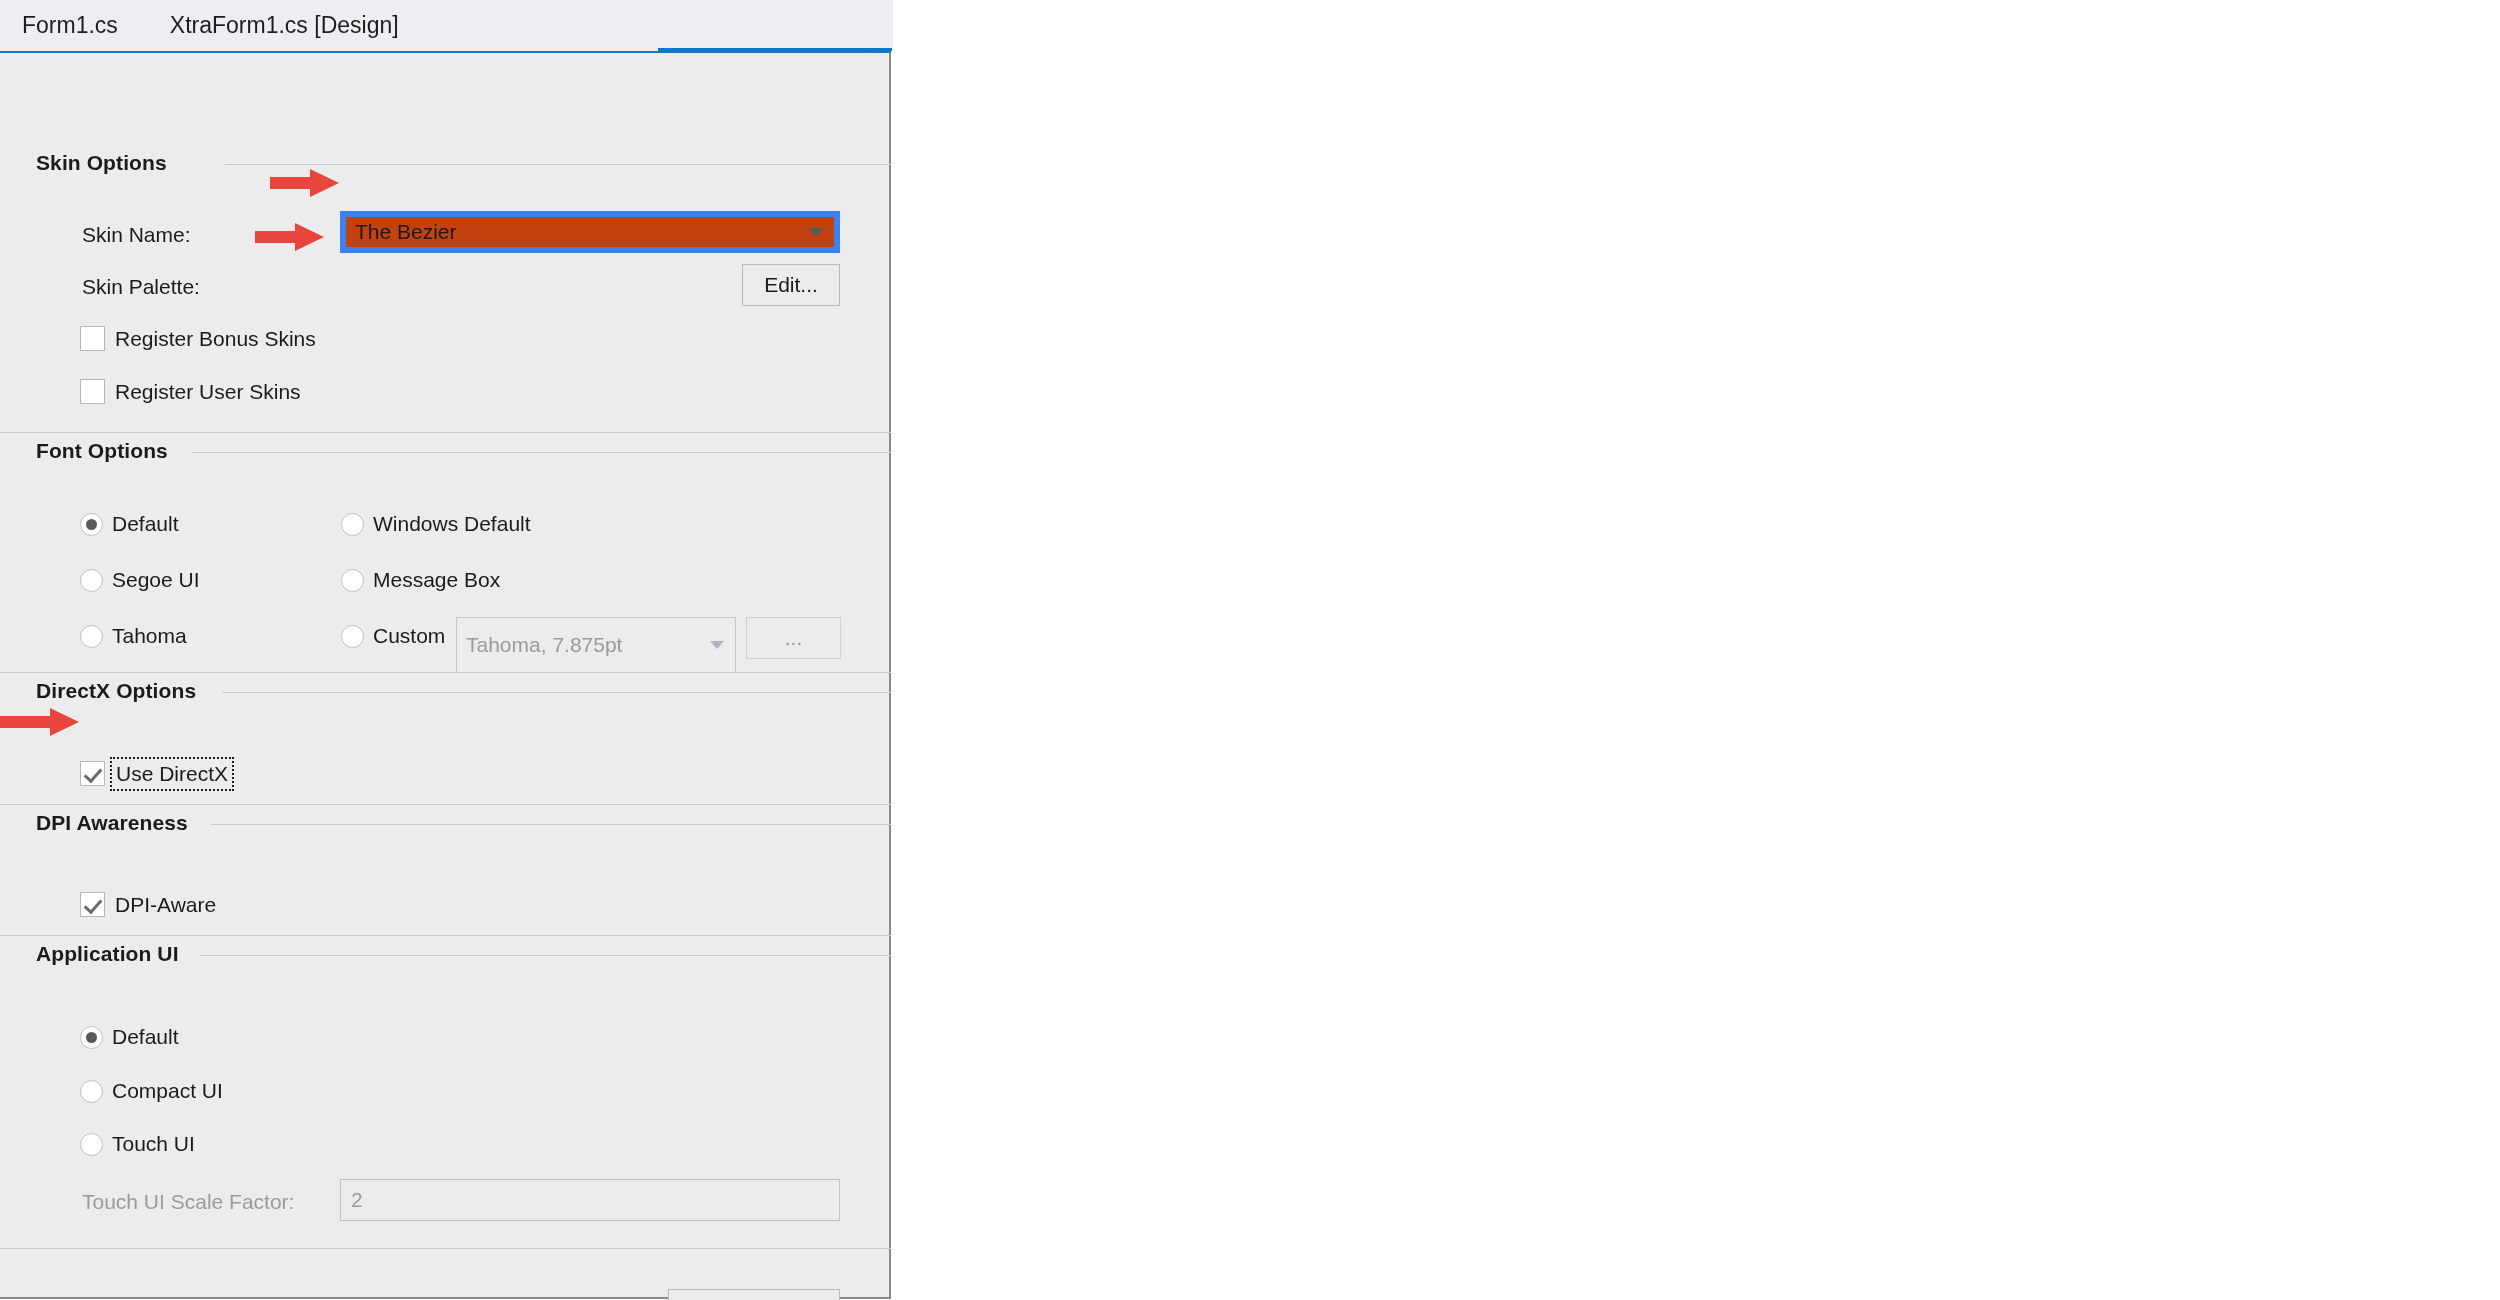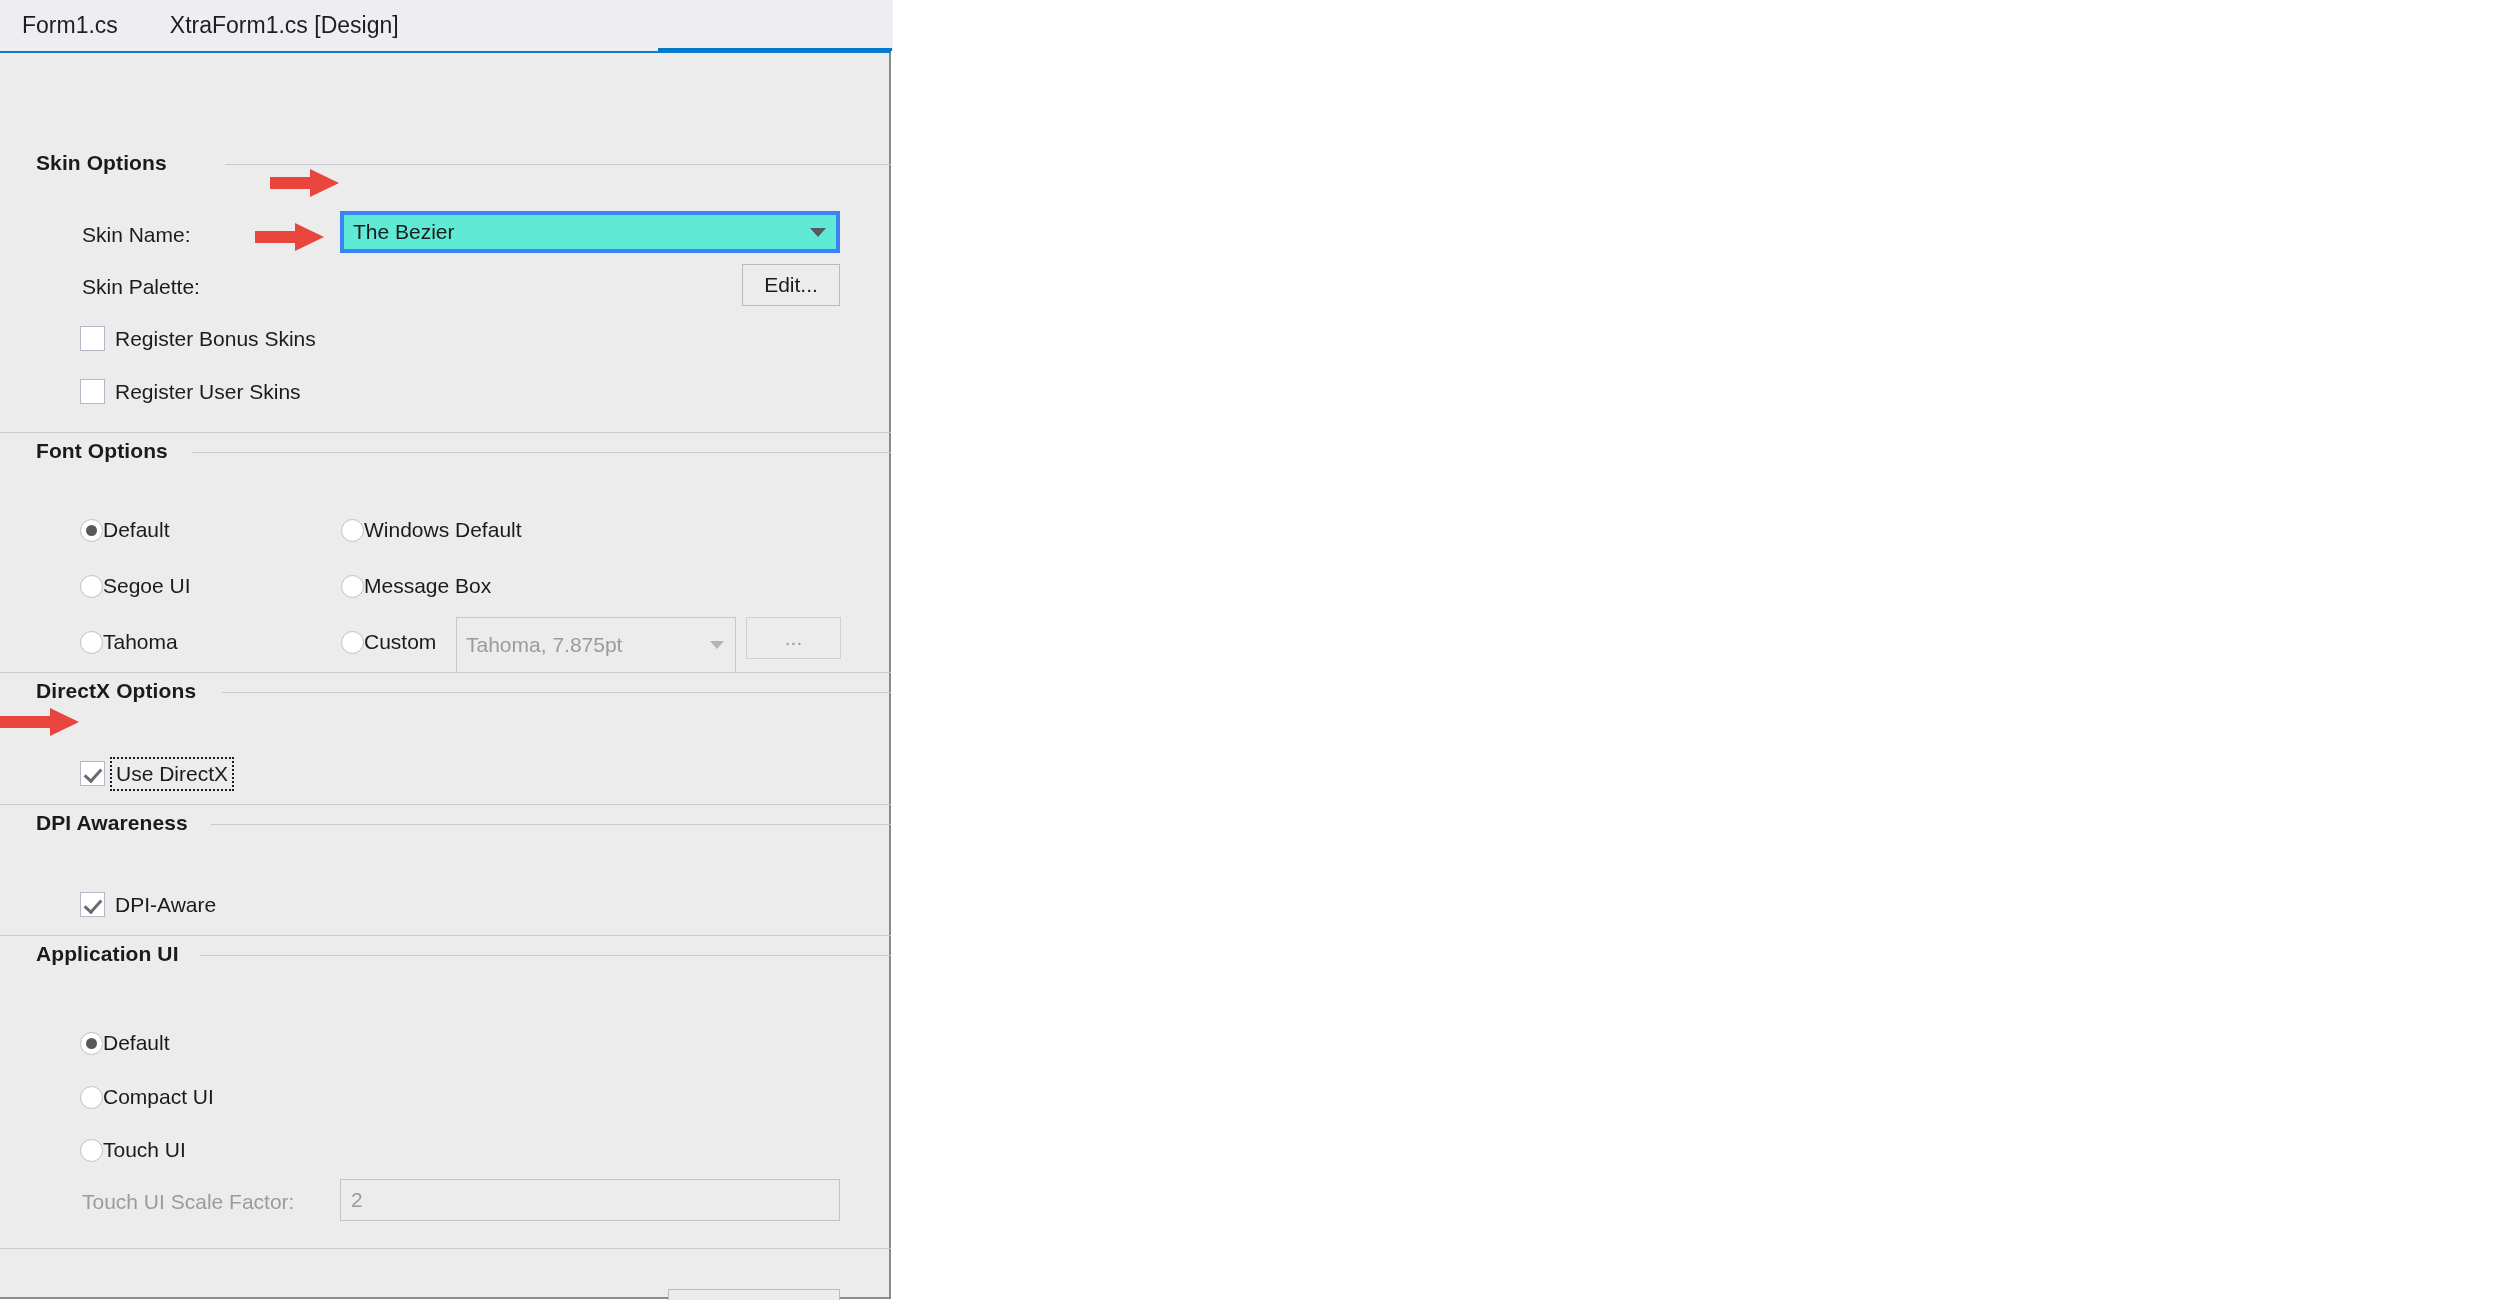--- a/index.html
+++ b/index.html
@@ -121,22 +121,22 @@
     font-size: 21px;
     color: #1b1b1b;
     white-space: nowrap;
   }
   .lbl.disabled { color: #9b9b9b; }
 
   
   .combo {
     position: absolute;
     box-sizing: border-box;
-    background: #5eead4;
-    border: 4px solid #3b82f6;
+    background: #c2410c;
+    border: 6px solid #3b82f6;
     display: flex;
     align-items: center;
   }
   .combo .combo-text {
     font-size: 21px;
     color: #1b1b1b;
     padding-left: 9px;
     white-space: nowrap;
     flex: 1;
   }
@@ -219,21 +219,21 @@
     outline: 2px dotted #1b1b1b;
     outline-offset: 3px;
     padding: 0 1px;
   }
 
   
   .rb-wrap {
     position: absolute;
     display: flex;
     align-items: center;
-    margin-top: 6px;
+    gap: 9px;
   }
   .rb-circle {
     width: 23px;
     height: 23px;
     box-sizing: border-box;
     border-radius: 50%;
     background: #ffffff;
     border: 1px solid #bdbdc9;
     position: relative;
     flex: none;

